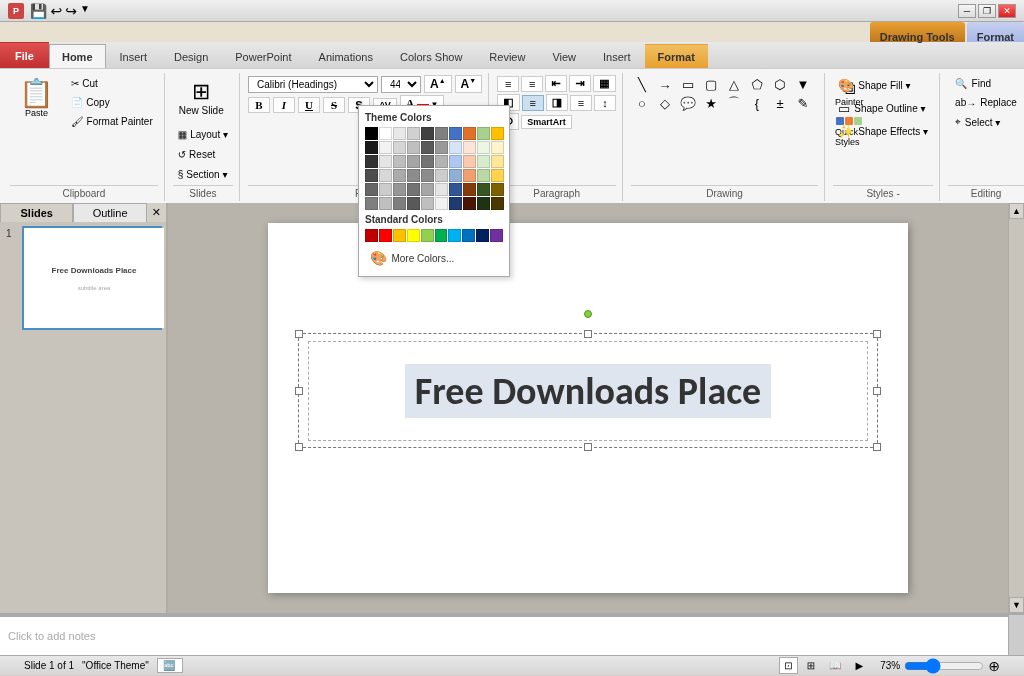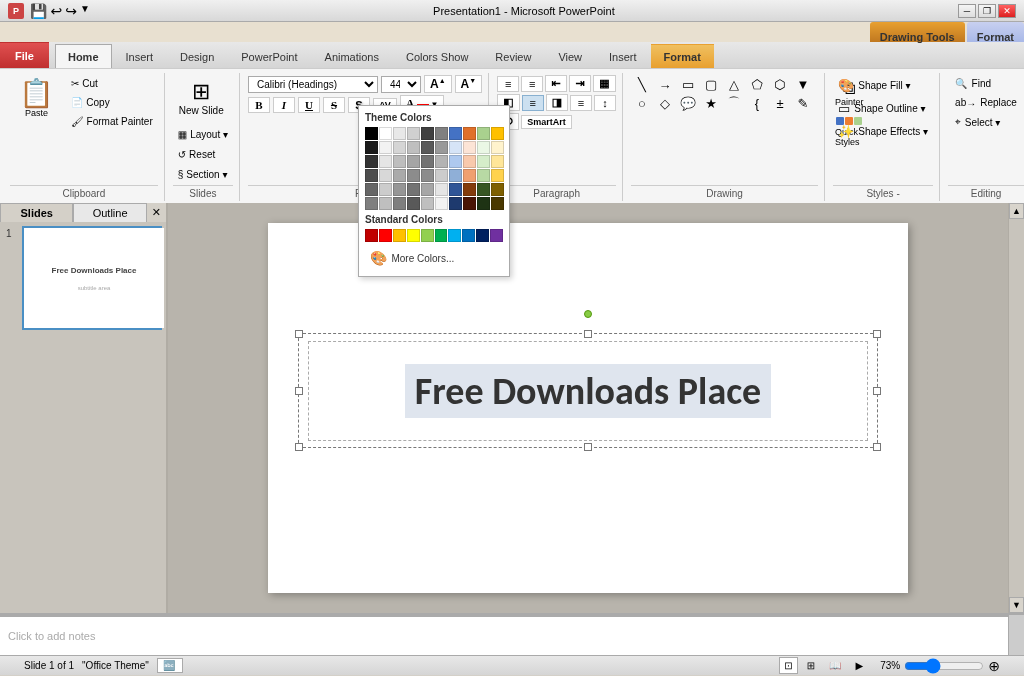--- a/index.html
+++ b/index.html
@@ -54,21 +54,21 @@
       border-bottom-color: #f5f5f5;
       font-weight: bold;
     }
     .tab.file-tab {
       background: linear-gradient(to bottom, #e05050, #c03030);
       color: white;
       font-weight: bold;
       padding: 4px 14px;
       border-radius: 0;
       height: 26px;
-      margin-right: 6px;
+      margin-right: 0;
     }
     .format-tab {
       background: linear-gradient(to bottom, #f0c060, #e8a030);
       font-weight: bold;
     }
 
     
     .ribbon {
       display: flex;
       background: #f5f5f5;
@@ -510,21 +510,20 @@
 <div class="title-bar">
   <div style="display:flex;gap:2px;align-items:center;">
     <div style="width:16px;height:16px;background:#cc4444;border-radius:2px;display:flex;align-items:center;justify-content:center;font-size:9px;color:white;font-weight:bold;">P</div>
     <div style="display:flex;gap:3px;margin-left:4px;">
       <div style="font-size:14px;cursor:pointer;">💾</div>
       <div style="font-size:14px;cursor:pointer;">↩</div>
       <div style="font-size:14px;cursor:pointer;">↪</div>
       <div style="font-size:10px;cursor:pointer;">▼</div>
     </div>
   </div>
-  <div class="title-bar-text">Presentation1 - Microsoft PowerPoint</div>
   <div class="title-bar-controls">
     <div class="title-btn">─</div>
     <div class="title-btn">❐</div>
     <div class="title-btn" style="background:linear-gradient(to bottom,#ff6060,#dd2020);color:white;">✕</div>
   </div>
 </div>
 
 <div style="display:flex;justify-content:flex-end;background:#e8e0d0;height:20px;">
   <div class="drawing-tools-label">Drawing Tools</div>
   <div class="drawing-tools-label" style="background:linear-gradient(to bottom,#c8d0f0,#a8b8e8);margin-left:2px;">Format</div>

